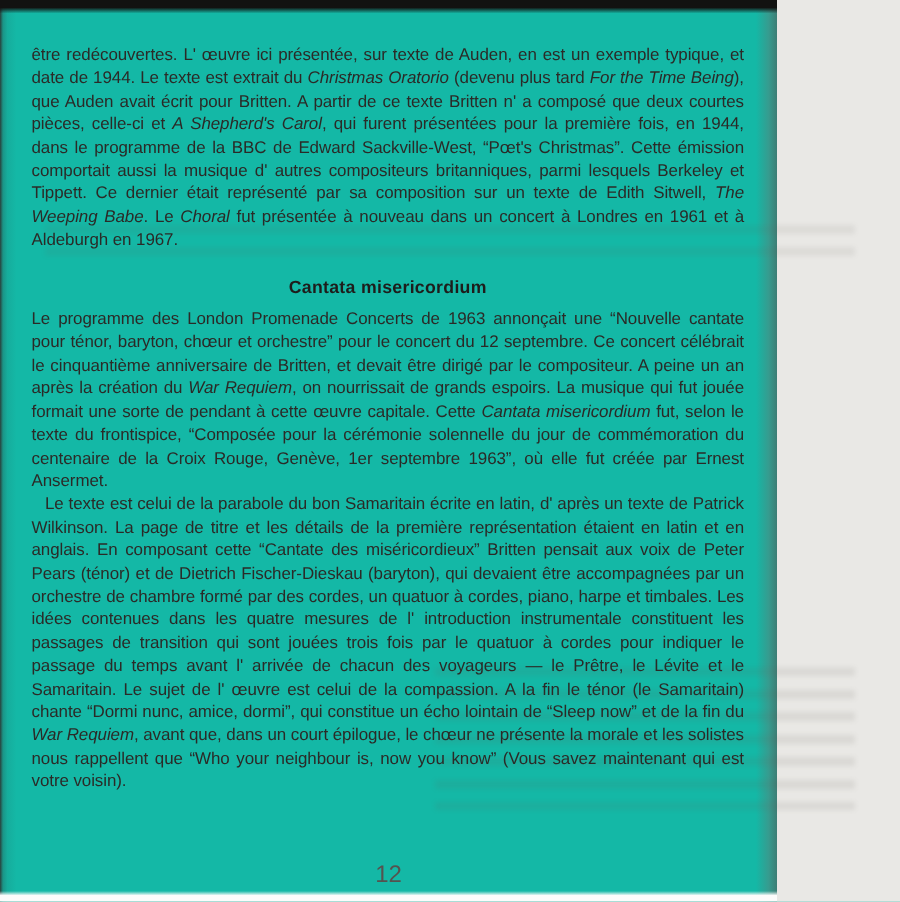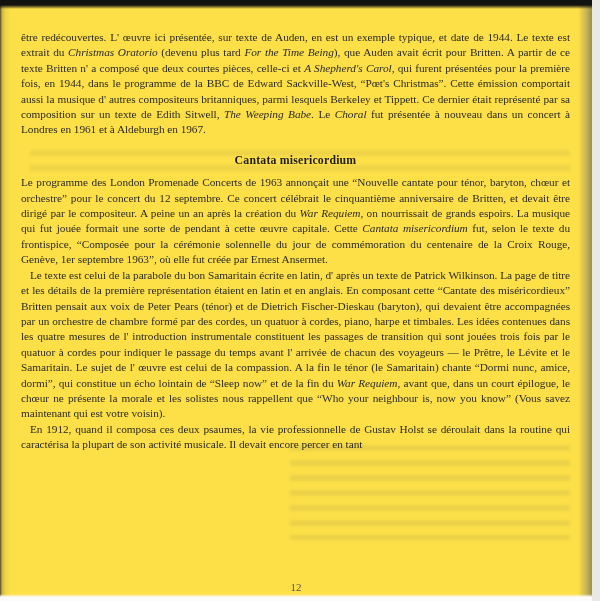--- a/index.html
+++ b/index.html
@@ -6,24 +6,24 @@
   html, body {
     margin: 0;
     padding: 0;
     width: 600px;
     height: 601px;
     overflow: hidden;
     background: #e9e8e5;
   }
   .scan {
     position: relative;
-    width: 592px;
+    width: 518px;
     height: 601px;
-    background: #fde047;
-    font-family: Liberation Serif, serif;
+    background: #14b8a6;
+    font-family: Liberation Sans, sans-serif;
   }
   
   .edge-top {
     position: absolute; top: 0; left: 0; right: 0; height: 9px;
     background: linear-gradient(to bottom, #121211 0px, #121211 5px, rgba(18,18,17,0) 9px);
     z-index: 5;
   }
   .edge-right {
     position: absolute; top: 0; right: 0; bottom: 0; width: 14px;
     background: linear-gradient(to right, rgba(110,109,105,0) 0%, rgba(110,109,105,0.38) 60%, rgba(88,87,84,0.6) 100%);
@@ -83,21 +83,21 @@
   }
   .heading-holst {
     margin: 10px 0 4px 0;
     line-height: 15.6px;
   }
   .pagenum {
     position: absolute;
     left: 0; right: 0;
     bottom: 8px;
     text-align: center;
-    font-size: 11px;
+    font-size: 16px;
     color: #55534f;
     z-index: 2;
   }
   i { font-style: italic; }
 </style>
 </head>
 <body>
 
 <div class="scan">
 
@@ -113,19 +113,18 @@
 
     <p><span>être redécouvertes. L' œuvre ici présentée, sur texte de Auden, en est un exemple typique, et date de 1944. Le texte est extrait du </span><i>Christmas Oratorio</i><span> (devenu plus tard </span><i>For the Time Being</i><span>), que Auden avait écrit pour Britten. A partir de ce texte Britten n' a composé que deux courtes pièces, celle-ci et </span><i>A Shepherd's Carol</i><span>, qui furent présentées pour la première fois, en 1944, dans le programme de la BBC de Edward Sackville-West, “Pœt's Christmas”. Cette émission comportait aussi la musique d' autres compositeurs britanniques, parmi lesquels Berkeley et Tippett. Ce dernier était représenté par sa composition sur un texte de Edith Sitwell, </span><i>The Weeping Babe</i><span>. Le </span><i>Choral</i><span> fut présentée à nouveau dans un concert à Londres en 1961 et à Aldeburgh en 1967.</span></p>
 
     <div class="heading heading-cantata">Cantata misericordium</div>
 
     <p><span>Le programme des London Promenade Concerts de 1963 annonçait une “Nouvelle cantate pour ténor, baryton, chœur et orchestre” pour le concert du 12 septembre. Ce concert célébrait le cinquantième anniversaire de Britten, et devait être dirigé par le compositeur. A peine un an après la création du </span><i>War Requiem</i><span>, on nourrissait de grands espoirs. La musique qui fut jouée formait une sorte de pendant à cette œuvre capitale. Cette </span><i>Cantata misericordium</i><span> fut, selon le texte du frontispice, “Composée pour la cérémonie solennelle du jour de commémoration du centenaire de la Croix Rouge, Genève, 1er septembre 1963”, où elle fut créée par Ernest Ansermet.</span></p>
 
     <p class="para-indent"><span>Le texte est celui de la parabole du bon Samaritain écrite en latin, d' après un texte de Patrick Wilkinson. La page de titre et les détails de la première représentation étaient en latin et en anglais. En composant cette “Cantate des miséricordieux” Britten pensait aux voix de Peter Pears (ténor) et de Dietrich Fischer-Dieskau (baryton), qui devaient être accompagnées par un orchestre de chambre formé par des cordes, un quatuor à cordes, piano, harpe et timbales. Les idées contenues dans les quatre mesures de l' introduction instrumentale constituent les passages de transition qui sont jouées trois fois par le quatuor à cordes pour indiquer le passage du temps avant l' arrivée de chacun des voyageurs — le Prêtre, le Lévite et le Samaritain. Le sujet de l' œuvre est celui de la compassion. A la fin le ténor (le Samaritain) chante “Dormi nunc, amice, dormi”, qui constitue un écho lointain de “Sleep now” et de la fin du </span><i>War Requiem</i><span>, avant que, dans un court épilogue, le chœur ne présente la morale et les solistes nous rappellent que “Who your neighbour is, now you know” (Vous savez maintenant qui est votre voisin).</span></p>
 
 
-    <p class="para-indent"><span>En 1912, quand il composa ces deux psaumes, la vie professionnelle de Gustav Holst se déroulait dans la routine qui caractérisa la plupart de son activité musicale. Il devait encore percer en tant</span></p>
 
   </div>
 
   <div class="pagenum">12</div>
 
 </div>
 
 </body></html>

